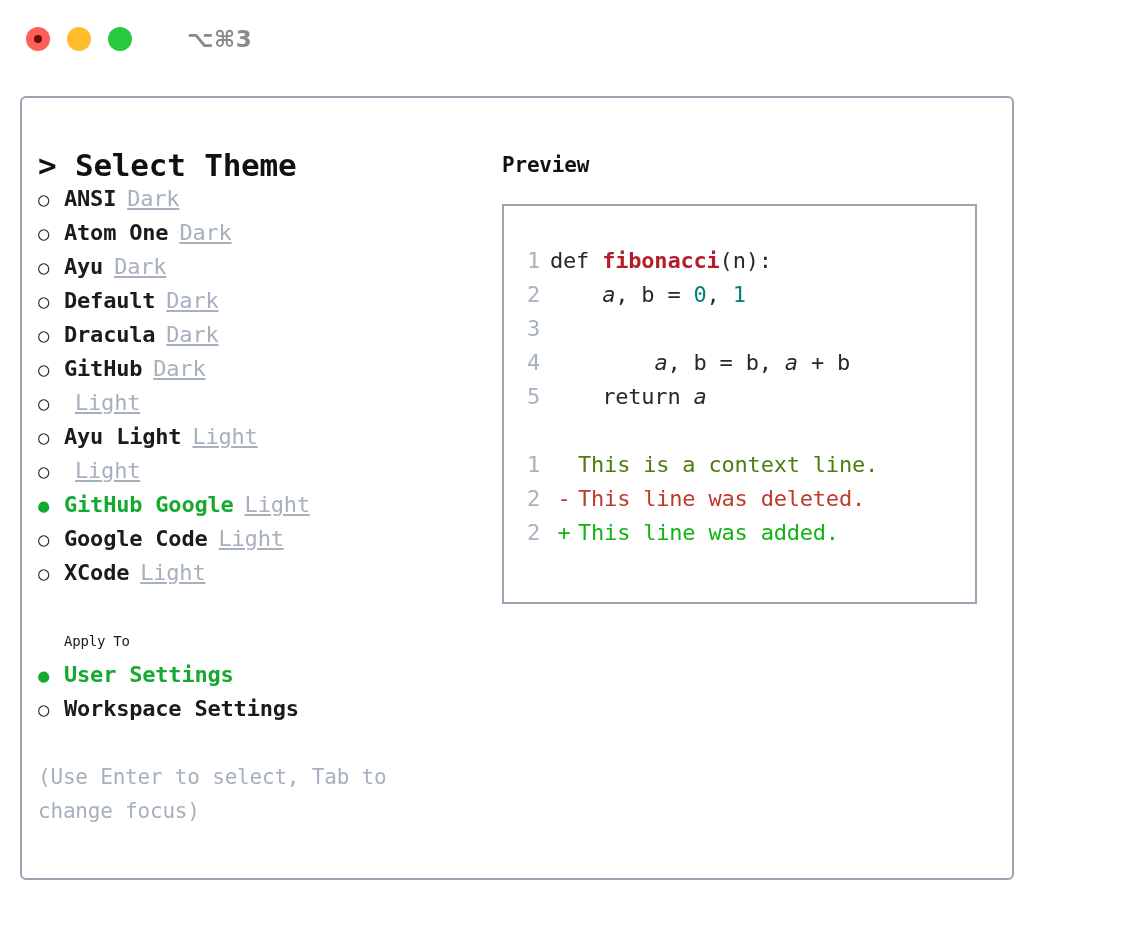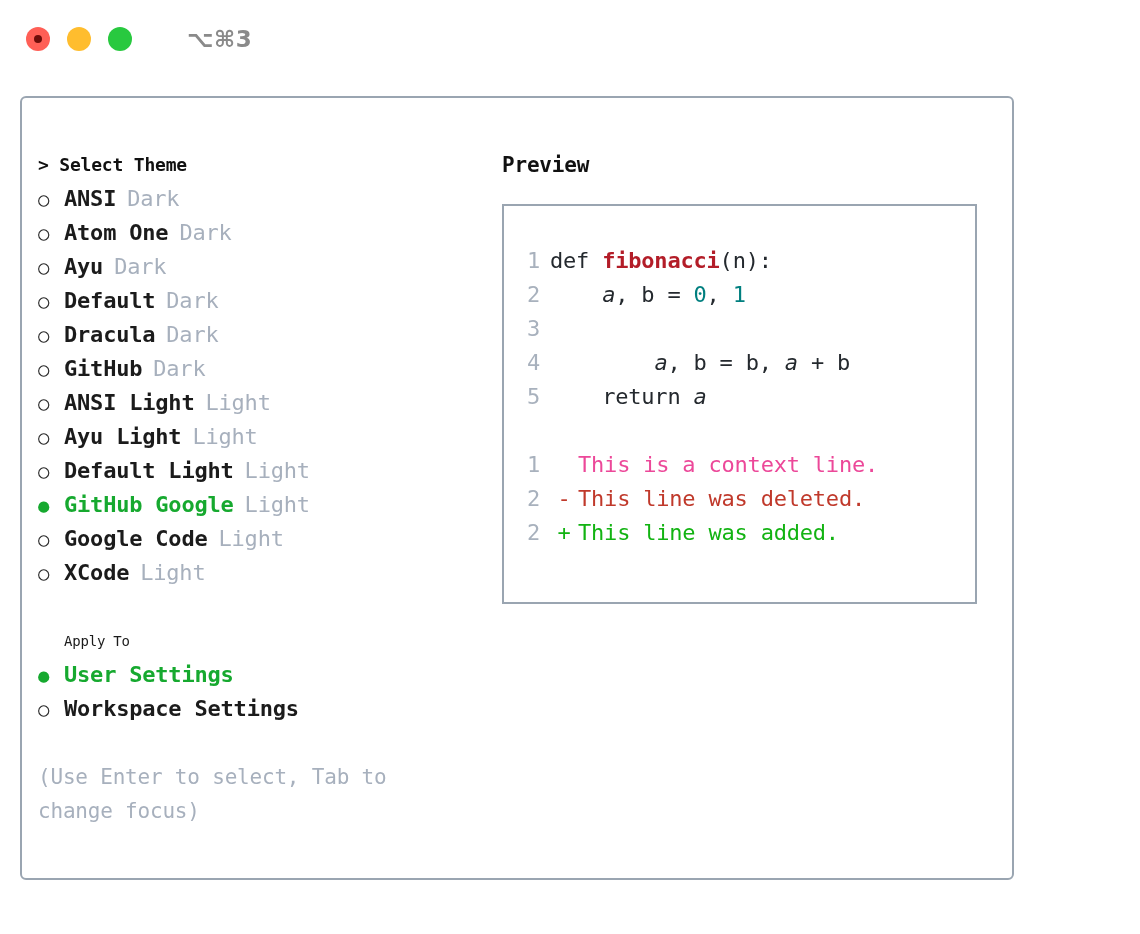--- a/index.html
+++ b/index.html
@@ -90,21 +90,21 @@
 
   
   .left-col {
     position: absolute;
     left: 16px;
     top: 50px;
     width: 460px;
   }
 
   .section-header {
-    font-size: 18px;
+    font-size: 31px;
     font-weight: 700;
     color: #111111;
     line-height: 34px;
     white-space: pre;
     letter-spacing: -0.2px;
   }
   .section-header .caret { font-weight: 700; }
 
   .opt-list { margin: 0; padding: 0; }
 
@@ -127,20 +127,21 @@
   .opt-label {
     font-weight: 700;
     color: #1b1b1b;
     text-align: right;
   }
   .opt-row.selected .opt-label { color: #16a92f; }
   .opt-variant {
     color: #a7b0bd;
     font-weight: 400;
     margin-left: 11px;
+    text-decoration: underline;
   }
   .opt-row.selected .opt-variant { color: #a7b0bd; }
 
   .apply-header {
     font-size: 14px;
     font-weight: 400;
     color: #1b1b1b;
     line-height: 34px;
     padding-left: 26px;
     white-space: pre;
@@ -204,21 +205,21 @@
   .tok-builtin{ color: #0086b3; }
   .tok-num    { color: #007f7f; }
   .tok-var    { font-style: italic; }
 
   .blank-line { height: 34px; }
 
   .diff-mark {
     flex: 0 0 28px;
     text-align: center;
   }
-  .diff-context .code-text { color: #ec4899; text-align: right; }
+  .diff-context .code-text { color: #4d7c0f; text-align: right; }
   .diff-context .diff-mark { color: transparent; }
   .diff-del .code-text, .diff-del .diff-mark { color: #c0392b; }
   .diff-add .code-text, .diff-add .diff-mark { color: #12b312; }
   .diff-del .code-text { color: #c0392b; }
 </style>
 </head>
 <body>
 
 <div class="app-window">
 
@@ -238,23 +239,23 @@
 
         <div class="section-header"><span class="caret">&gt;</span> <span>Select Theme</span></div>
 
         <div class="opt-list" id="theme-list">
             <div class="opt-row"><span class="bullet">○</span><span class="opt-label">ANSI</span><span class="opt-variant">Dark</span></div>
             <div class="opt-row"><span class="bullet">○</span><span class="opt-label">Atom One</span><span class="opt-variant">Dark</span></div>
             <div class="opt-row"><span class="bullet">○</span><span class="opt-label">Ayu</span><span class="opt-variant">Dark</span></div>
             <div class="opt-row"><span class="bullet">○</span><span class="opt-label">Default</span><span class="opt-variant">Dark</span></div>
             <div class="opt-row"><span class="bullet">○</span><span class="opt-label">Dracula</span><span class="opt-variant">Dark</span></div>
             <div class="opt-row"><span class="bullet">○</span><span class="opt-label">GitHub</span><span class="opt-variant">Dark</span></div>
-            <div class="opt-row"><span class="bullet">○</span><span class="opt-label">ANSI Light</span><span class="opt-variant">Light</span></div>
+            <div class="opt-row"><span class="bullet">○</span><span class="opt-variant">Light</span></div>
             <div class="opt-row"><span class="bullet">○</span><span class="opt-label">Ayu Light</span><span class="opt-variant">Light</span></div>
-            <div class="opt-row"><span class="bullet">○</span><span class="opt-label">Default Light</span><span class="opt-variant">Light</span></div>
+            <div class="opt-row"><span class="bullet">○</span><span class="opt-variant">Light</span></div>
             <div class="opt-row selected"><span class="bullet">●</span><span class="opt-label">GitHub Google</span><span class="opt-variant">Light</span></div>
             <div class="opt-row"><span class="bullet">○</span><span class="opt-label">Google Code</span><span class="opt-variant">Light</span></div>
             <div class="opt-row"><span class="bullet">○</span><span class="opt-label">XCode</span><span class="opt-variant">Light</span></div>
           </div>
 
         <div class="spacer-row"></div>
 
         <div class="apply-header">Apply To</div>
 
         <div class="opt-list" id="apply-list">

